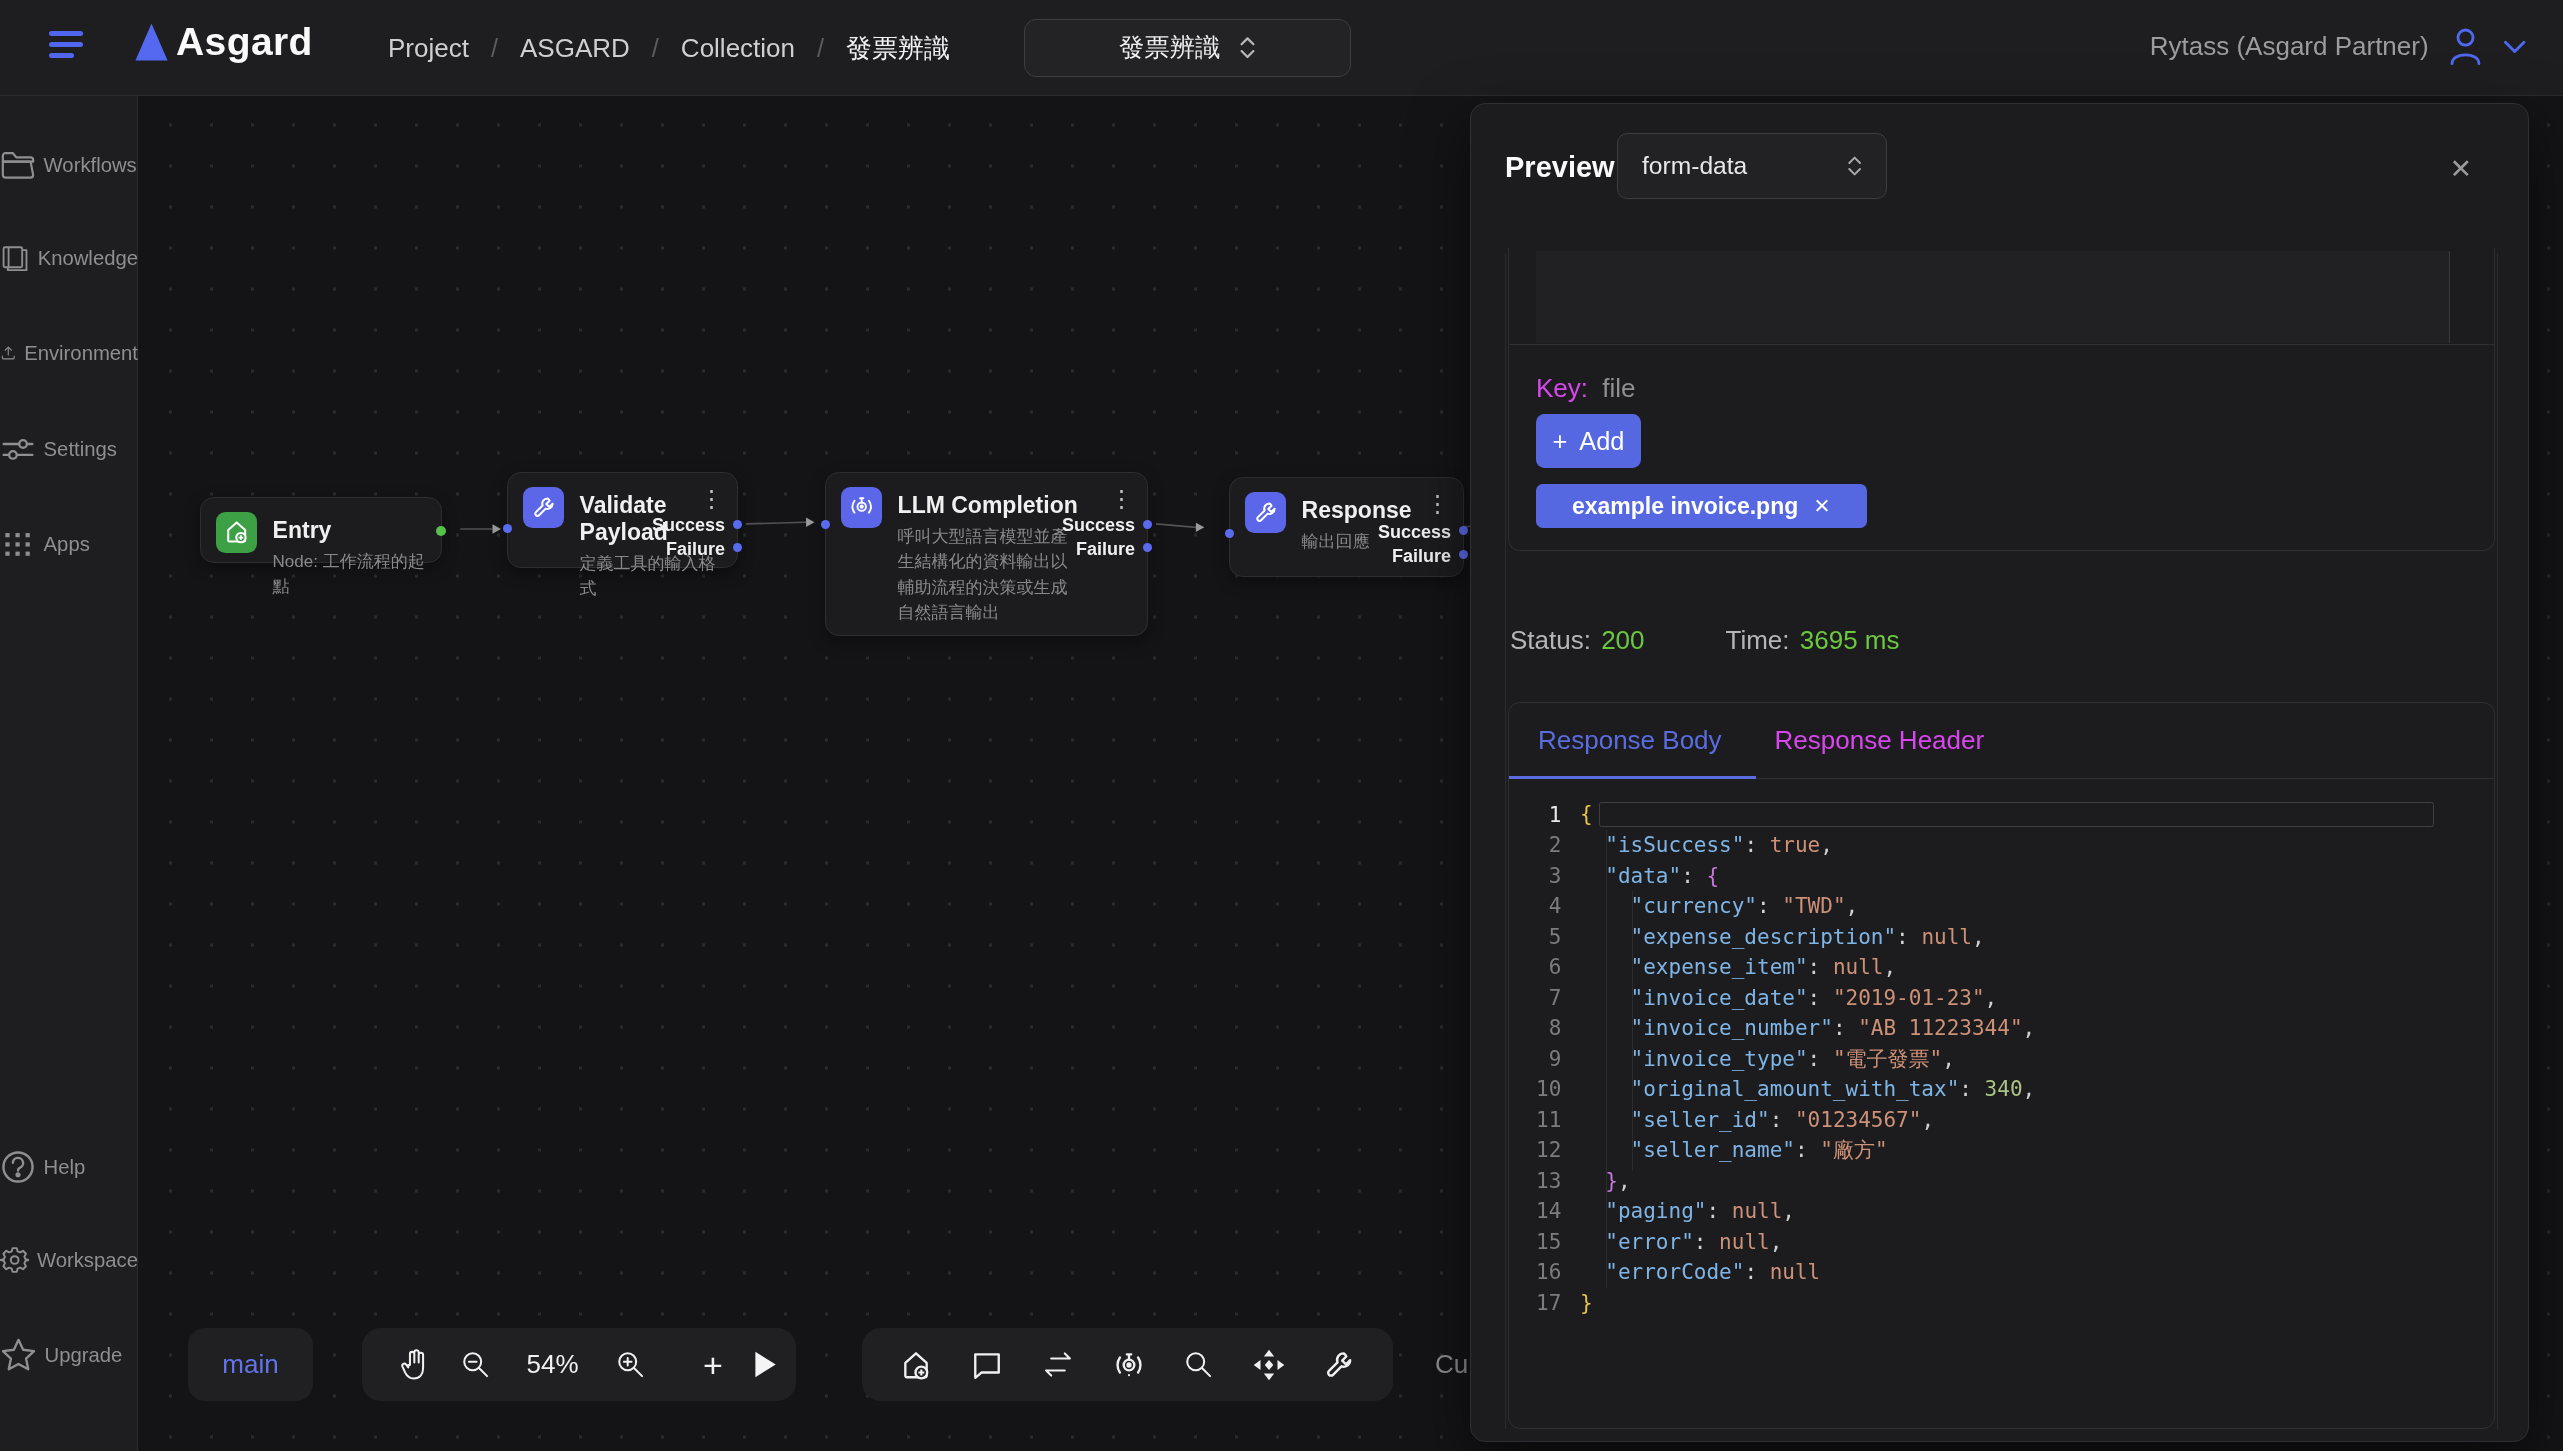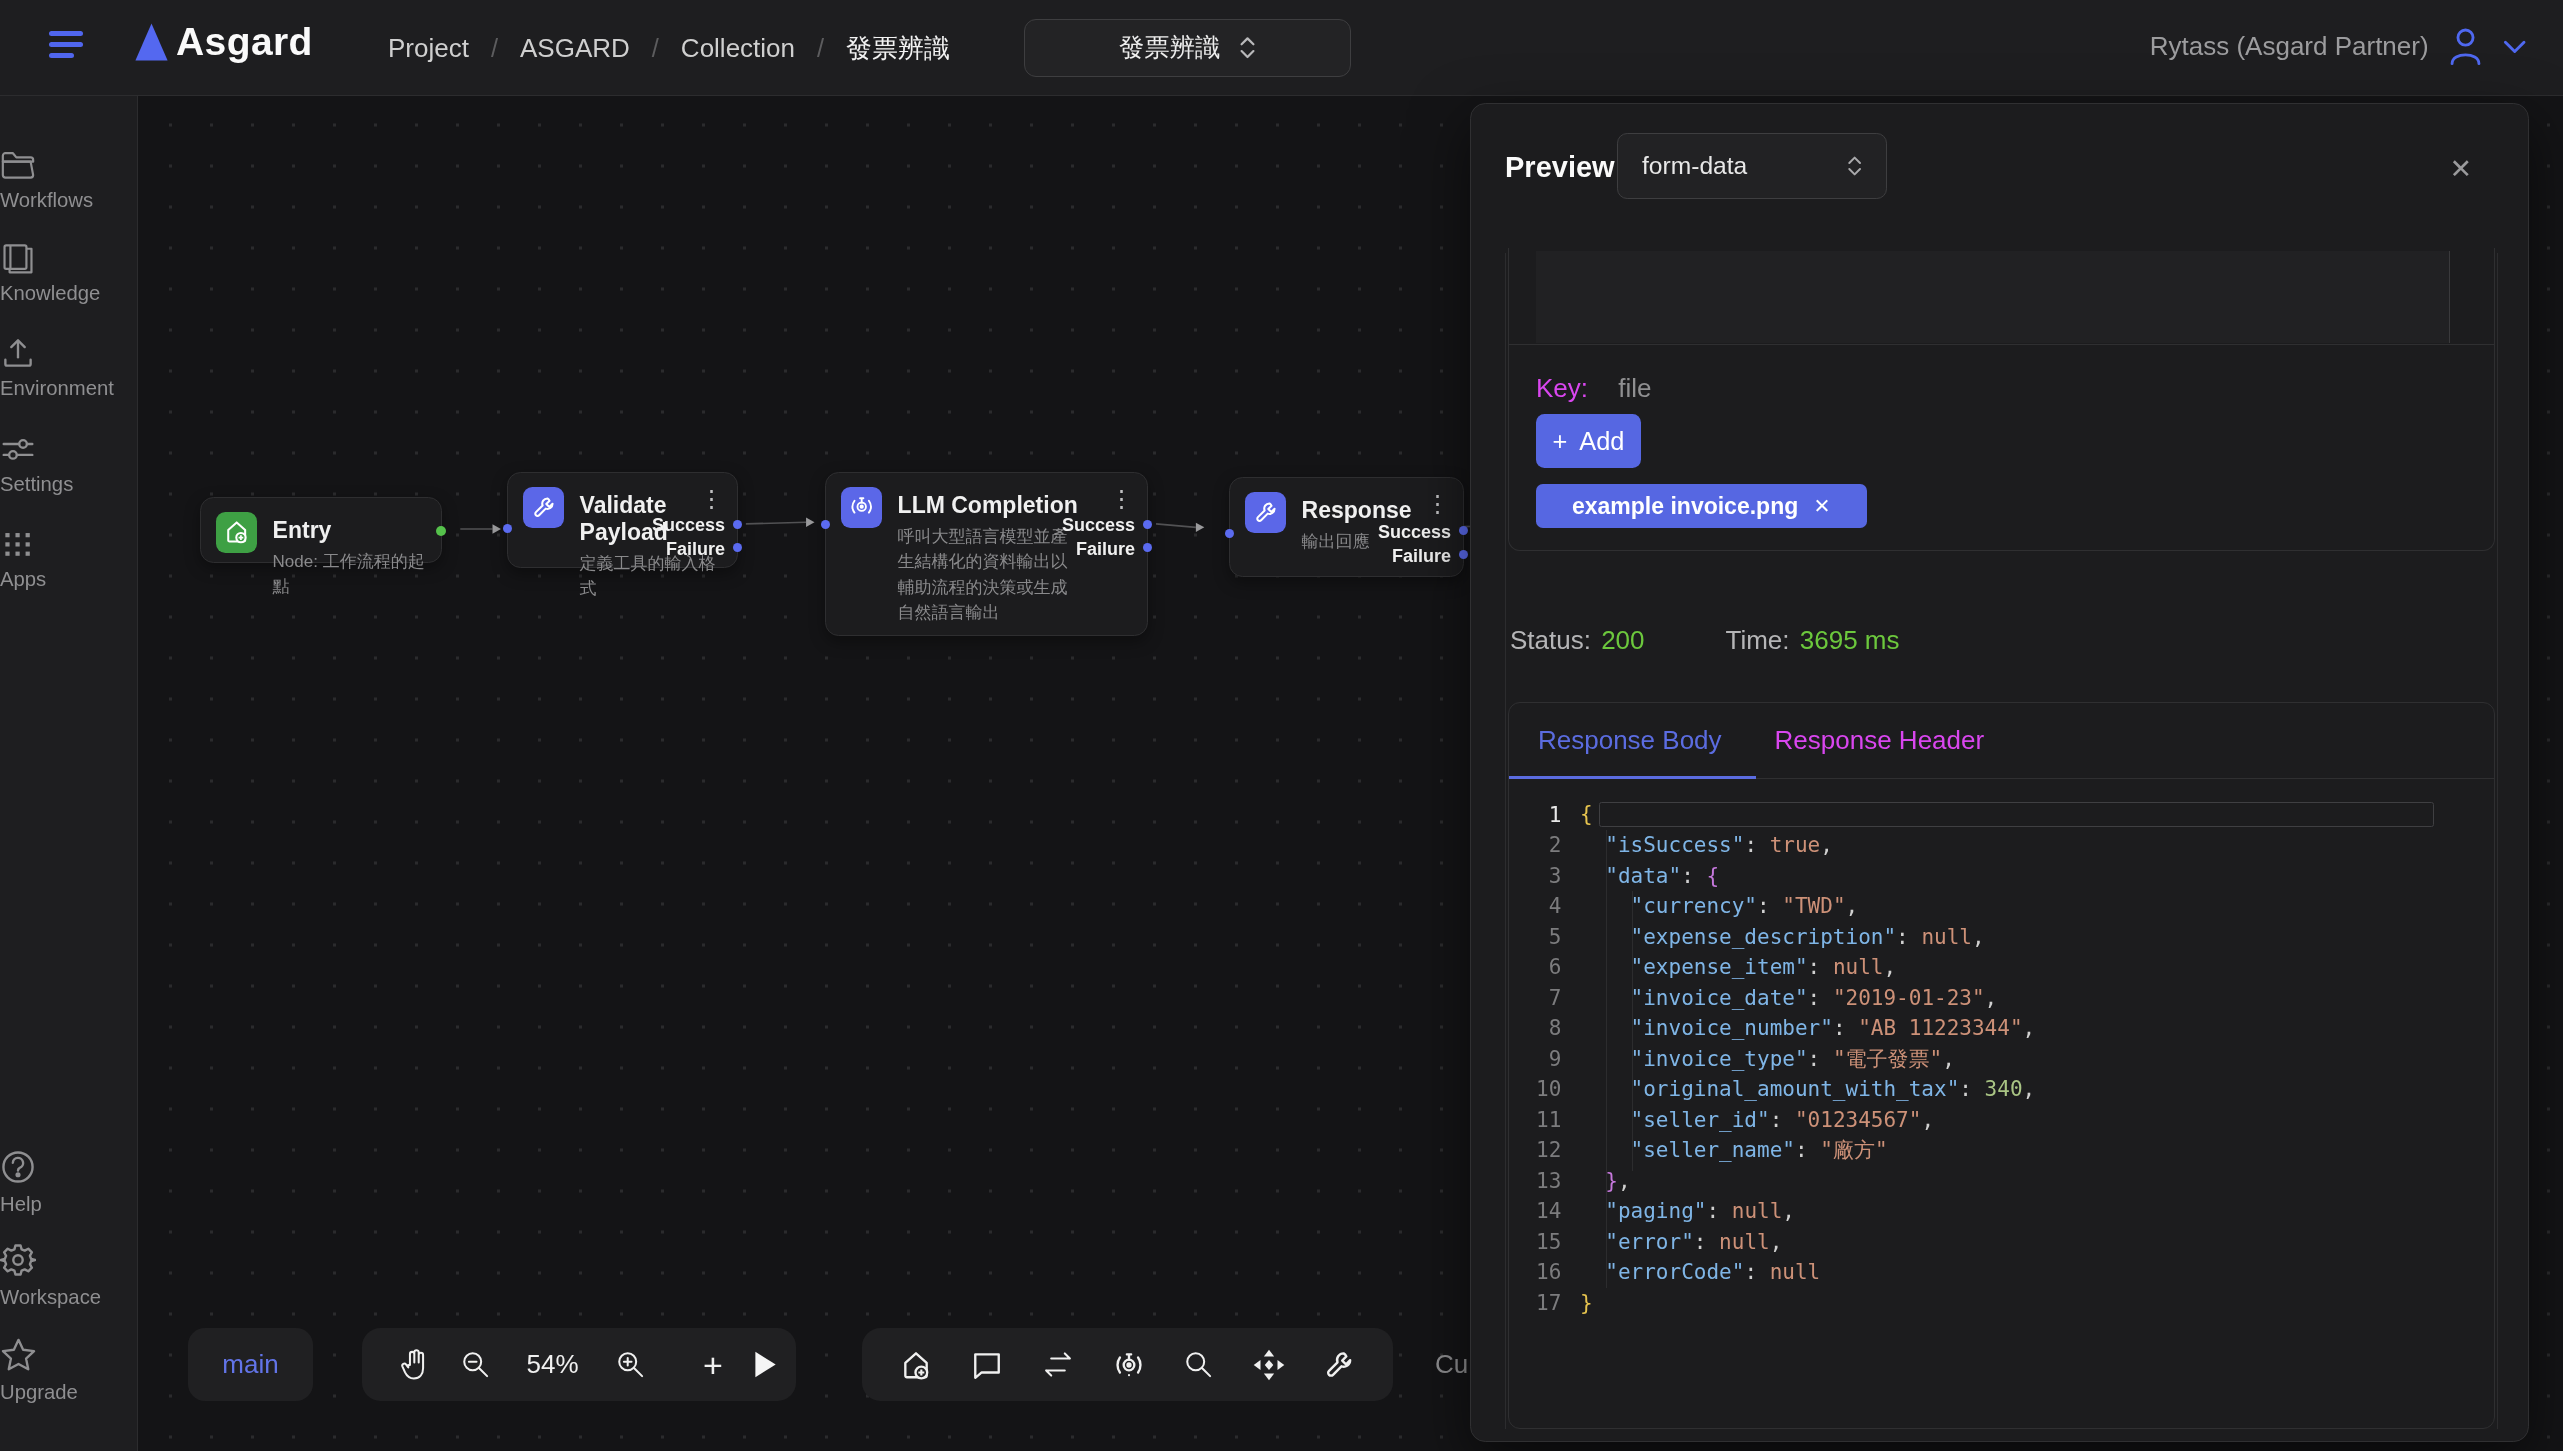--- a/index.html
+++ b/index.html
@@ -19,21 +19,21 @@
   .breadcrumb .crumb-last { color:#f2f2f2; }
   .nav-select { position:absolute; left:1024px; top:18.6px; width:327px; height:58px;
     background:#232325; border:0.8px solid #3e3e40; border-radius:12px; display:flex;
     align-items:center; justify-content:center; gap:18.6px; color:#ededed; font-size:25.4px; cursor:pointer; }
   .user-cluster { position:absolute; right:36px; top:25.4px; display:flex; align-items:center; gap:17px; }
   .user-name { color:#9c9c9e; font-size:26px; }
 
   
   .sidebar { position:absolute; left:0; top:96px; width:138px; height:1355px;
     background:#1e1e20; border-right:0.8px solid #2c2c2e; z-index:20; }
-  .side-item { width:138px; display:flex; flex-direction:column; gap:7.6px;
+  .side-item { width:138px; display:flex; flex-direction:row; align-items:center; gap:7.6px;
     color:#8f8f91; font-size:20.3px; cursor:pointer; position:absolute; }
   .si-0{top:53px;} .si-1{top:146px;} .si-2{top:241px;} .si-3{top:337px;} .si-4{top:432px;}
   .si-5{top:1053px;} .si-6{top:1146px;} .si-7{top:1241px;}
 
   
   .canvas { position:absolute; left:138px; top:96px; width:2425px; height:1355px;
     background:#141416; border-radius:15.3px 0 0 0; overflow:hidden;
     background-image:radial-gradient(circle,#2b2b2d 1.9px,transparent 2px);
     background-size:41px 41px; background-position:12px 8.5px; }
   .edges { position:absolute; left:0; top:0; z-index:1; }
@@ -86,21 +86,21 @@
   .hairline-v { position:absolute; width:0.8px; background:#2c2c2e; top:149px; height:1176px; }
   .hl-left { left:34px; } .hl-right { left:1026px; }
 
   .card-a { position:absolute; left:37px; top:144px; width:987px; height:303px;
     border-left:0.8px solid #2f2f31; border-right:0.8px solid #2f2f31; border-bottom:0.8px solid #2f2f31;
     border-radius:0 0 12px 12px; }
   .card-a .pad-area { position:absolute; left:27px; top:3.4px; width:914px; height:92px;
     background:#212123; border-right:0.8px solid #3a3a3c; }
   .card-a .divider { position:absolute; left:0; top:96px; width:100%; height:0.8px; background:#2f2f31; }
   .key-row { position:absolute; left:27px; top:125px; font-size:26px; }
-  .key-label { color:#d946ef;text-align:right; } .key-value { color:#8f8f91; margin-left:23px; }
+  .key-label { color:#d946ef;text-align:right; } .key-value { color:#8f8f91; margin-left:7px; }
   .btn-add { position:absolute; left:27px; top:166px; width:105px; height:54px; background:#5667e2;
     border-radius:8.5px; display:flex; align-items:center; justify-content:center; gap:12px;
     color:#ffffff; font-size:25.4px; cursor:pointer; }
   .file-chip { position:absolute; left:27px; top:236px; height:44px; background:#5667e2; border-radius:6.8px;
     display:inline-flex; align-items:center; gap:15.3px; padding:0 36px; color:#fff;
     font-size:23px; font-weight:bold; cursor:pointer; }
   .chip-x { font-size:20.3px; font-weight:bold; cursor:pointer; }
 
   .status-row { position:absolute; left:39px; top:521px; display:flex; align-items:center; font-size:26px; }
   .lbl-grey { color:#b5b5b7; } .val-green { color:#6cc83d; margin-left:10.2px; }

